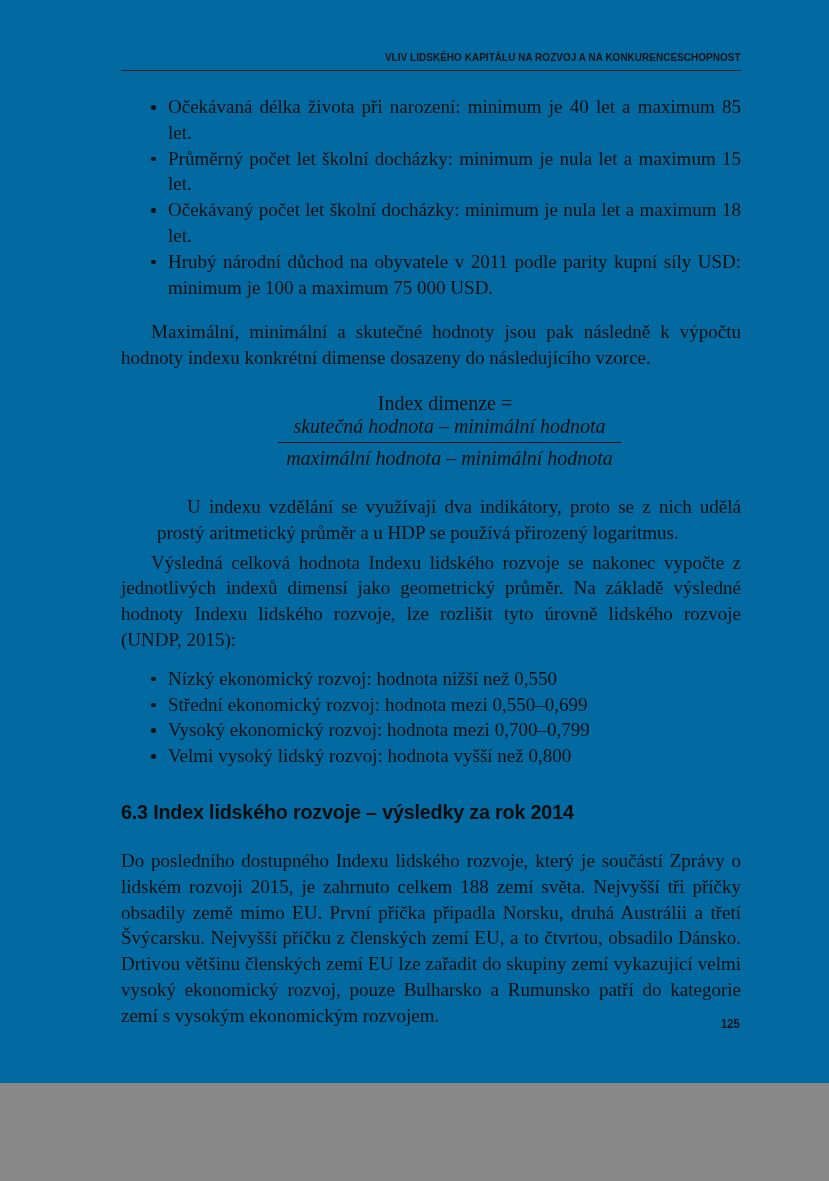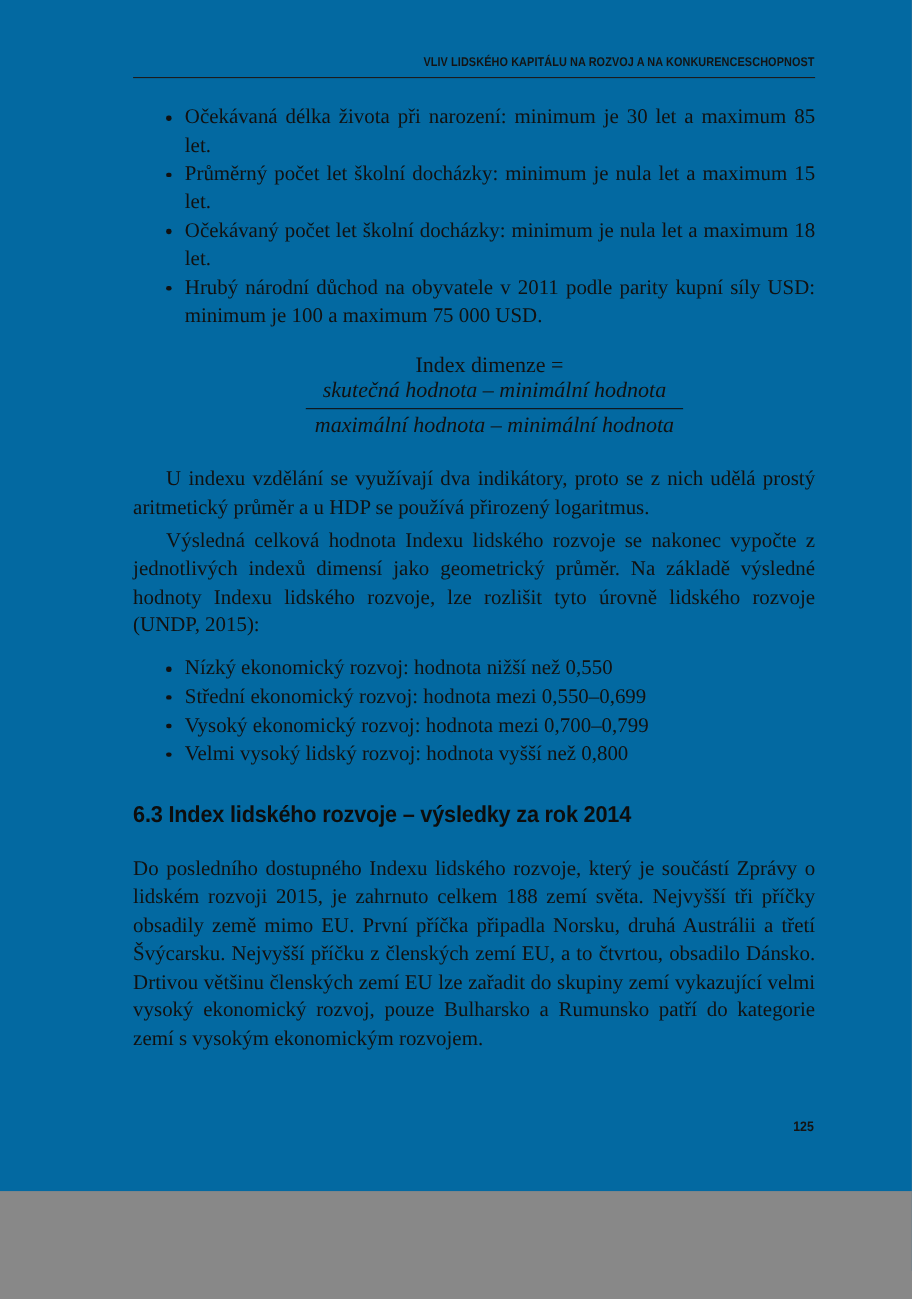--- a/index.html
+++ b/index.html
@@ -112,36 +112,37 @@
 <body>
 
 <div class="page">
   <div class="content">
 
     <header class="running-header">
       <span class="rh-title">VLIV LIDSKÉHO KAPITÁLU NA ROZVOJ A NA KONKURENCESCHOPNOST</span>
     </header>
 
     <ul class="bullets body-text">
-      <li>Očekávaná délka života při narození: minimum je 30 let a maximum 85 let.</li>
+      <li>Očekávaná délka života při narození: minimum je 40 let a maximum 85 let.</li>
       <li>Průměrný počet let školní docházky: minimum je nula let a maximum 15 let.</li>
       <li>Očekávaný počet let školní docházky: minimum je nula let a maximum 18 let.</li>
       <li>Hrubý národní důchod na obyvatele v 2011 podle parity kupní síly USD: minimum je 100 a maximum 75 000 USD.</li>
     </ul>
 
+    <p class="para indent spaced body-text">Maximální, minimální a skutečné hodnoty jsou pak následně k výpočtu hodnoty indexu konkrétní dimense dosazeny do následujícího vzorce.</p>
 
     <div class="formula">
       <span class="lhs">Index dimenze =</span>
       <span class="frac">
         <span class="num">skutečná hodnota – minimální hodnota</span>
         <span class="den">maximální hodnota – minimální hodnota</span>
       </span>
     </div>
 
-    <p class="para indent body-text" style="margin-top: 24px;">U indexu vzdělání se využívají dva indikátory, proto se z nich udělá prostý aritmetický průměr a u HDP se používá přirozený logaritmus.</p>
+    <p class="para indent body-text" style="margin-top: 24px; margin-left: 36px;">U indexu vzdělání se využívají dva indikátory, proto se z nich udělá prostý aritmetický průměr a u HDP se používá přirozený logaritmus.</p>
 
     <p class="para indent body-text">Výsledná celková hodnota Indexu lidského rozvoje se nakonec vypočte z jednotlivých indexů dimensí jako geometrický průměr. Na základě výsledné hodnoty Indexu lidského rozvoje, lze rozlišit tyto úrovně lidského rozvoje (UNDP, 2015):</p>
 
     <ul class="bullets levels body-text">
       <li>Nízký ekonomický rozvoj: hodnota nižší než 0,550</li>
       <li>Střední ekonomický rozvoj: hodnota mezi 0,550–0,699</li>
       <li>Vysoký ekonomický rozvoj: hodnota mezi 0,700–0,799</li>
       <li>Velmi vysoký lidský rozvoj: hodnota vyšší než 0,800</li>
     </ul>
 

